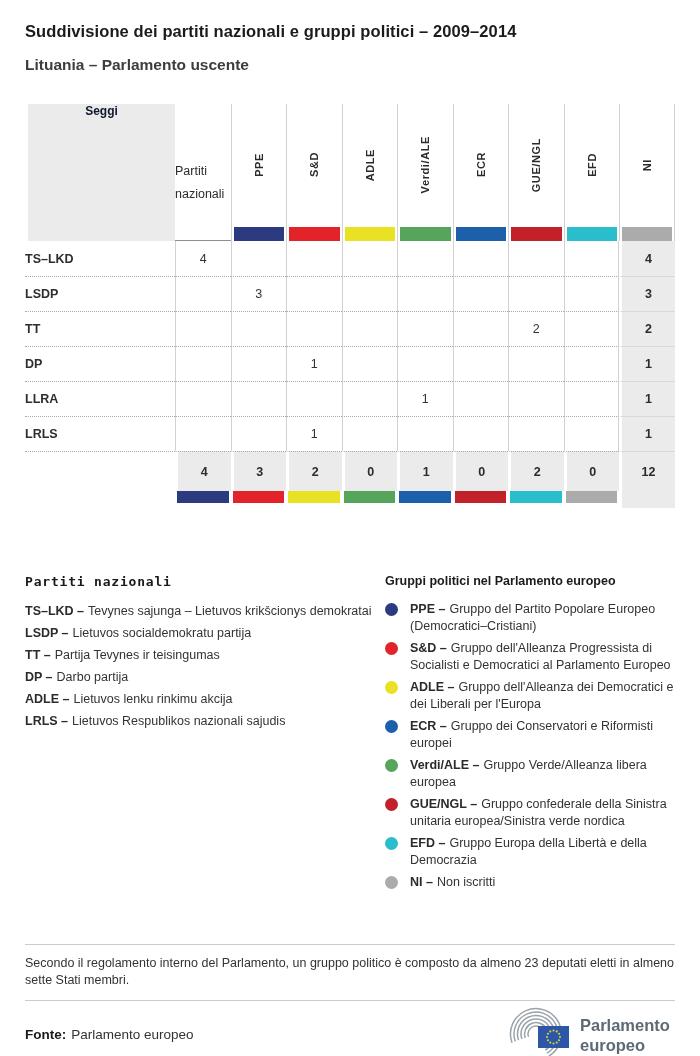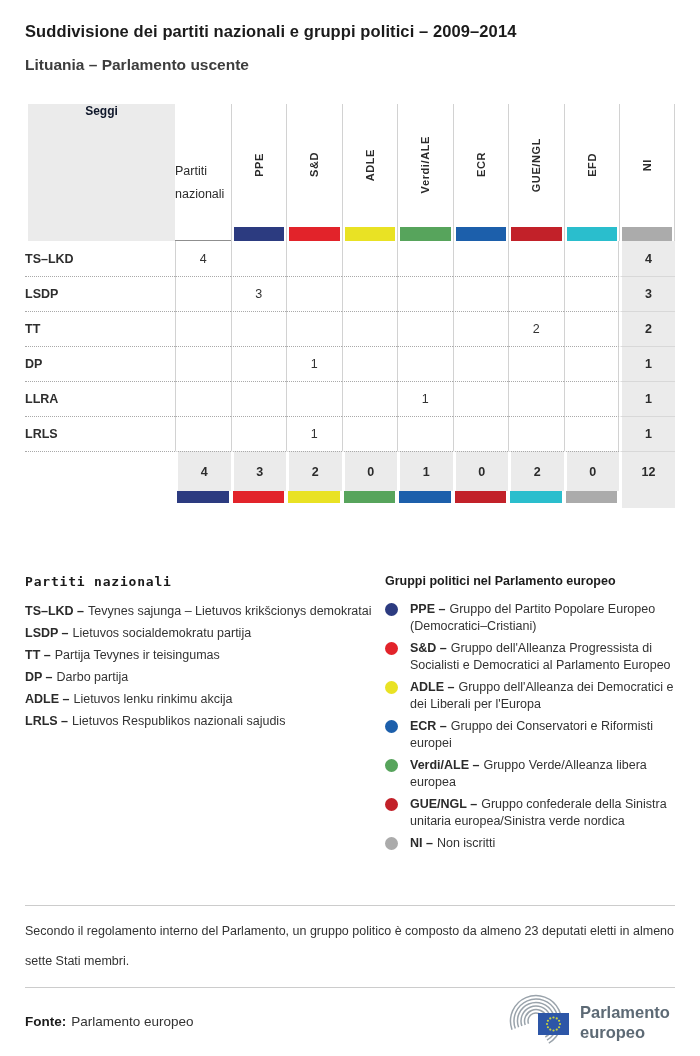--- a/index.html
+++ b/index.html
@@ -58,21 +58,21 @@
   .leg-right { width:290px; }
   .leg-right h3 { font-size:12.5px; font-weight:700; color:#1b1b1b; margin:2px 0 13px; }
   .gitem { display:flex; margin-bottom:5px; font-size:12.5px; line-height:17px; }
   .dot { width:13px; height:13px; border-radius:50%; flex:none; margin:2px 12px 0 0; }
   .gtext { width:265px; }
   .gtext b { color:#2b2b2b; margin-right:4px; }
 
   
   .rule { height:1px; background:#ccc; }
   .rule-top { margin-top:48px; }
-  .note { font-size:12.5px; line-height:30px; margin:10px 0 11px; color:#333; }
+  .note { font-size:12.5px; line-height:17px; margin:10px 0 11px; color:#333; }
   .bottom { display:flex; justify-content:space-between; align-items:center; margin-top:6px; }
   .fonte { font-size:13.5px; }
   .fonte b { color:#1b1b1b; margin-right:5px; }
   .logo { display:block; }
 </style>
 </head>
 <body>
 
 <div class="page">
 
@@ -273,20 +273,24 @@
         <span class="dot" style="background-color: rgb(28, 95, 171);"></span>
         <span class="gtext"><b>ECR –</b><span>Gruppo dei Conservatori e Riformisti europei</span></span>
       </div>
       <div class="gitem">
         <span class="dot" style="background-color: rgb(87, 164, 92);"></span>
         <span class="gtext"><b>Verdi/ALE –</b><span>Gruppo Verde/Alleanza libera europea</span></span>
       </div>
       <div class="gitem">
         <span class="dot" style="background-color: rgb(194, 33, 41);"></span>
         <span class="gtext"><b>GUE/NGL –</b><span>Gruppo confederale della Sinistra unitaria europea/Sinistra verde nordica</span></span>
+      </div>
+      <div class="gitem">
+        <span class="dot" style="background-color: rgb(42, 190, 205);"></span>
+        <span class="gtext"><b>EFD –</b><span>Gruppo Europa della Libertà e della Democrazia</span></span>
       </div>
       <div class="gitem">
         <span class="dot" style="background-color: rgb(171, 171, 171);"></span>
         <span class="gtext"><b>NI –</b><span>Non iscritti</span></span>
       </div>
     </div>
   </div>
 
   <div class="rule rule-top"></div>
   <p class="note">Secondo il regolamento interno del Parlamento, un gruppo politico è composto da almeno 23 deputati eletti in almeno sette Stati membri.</p>

